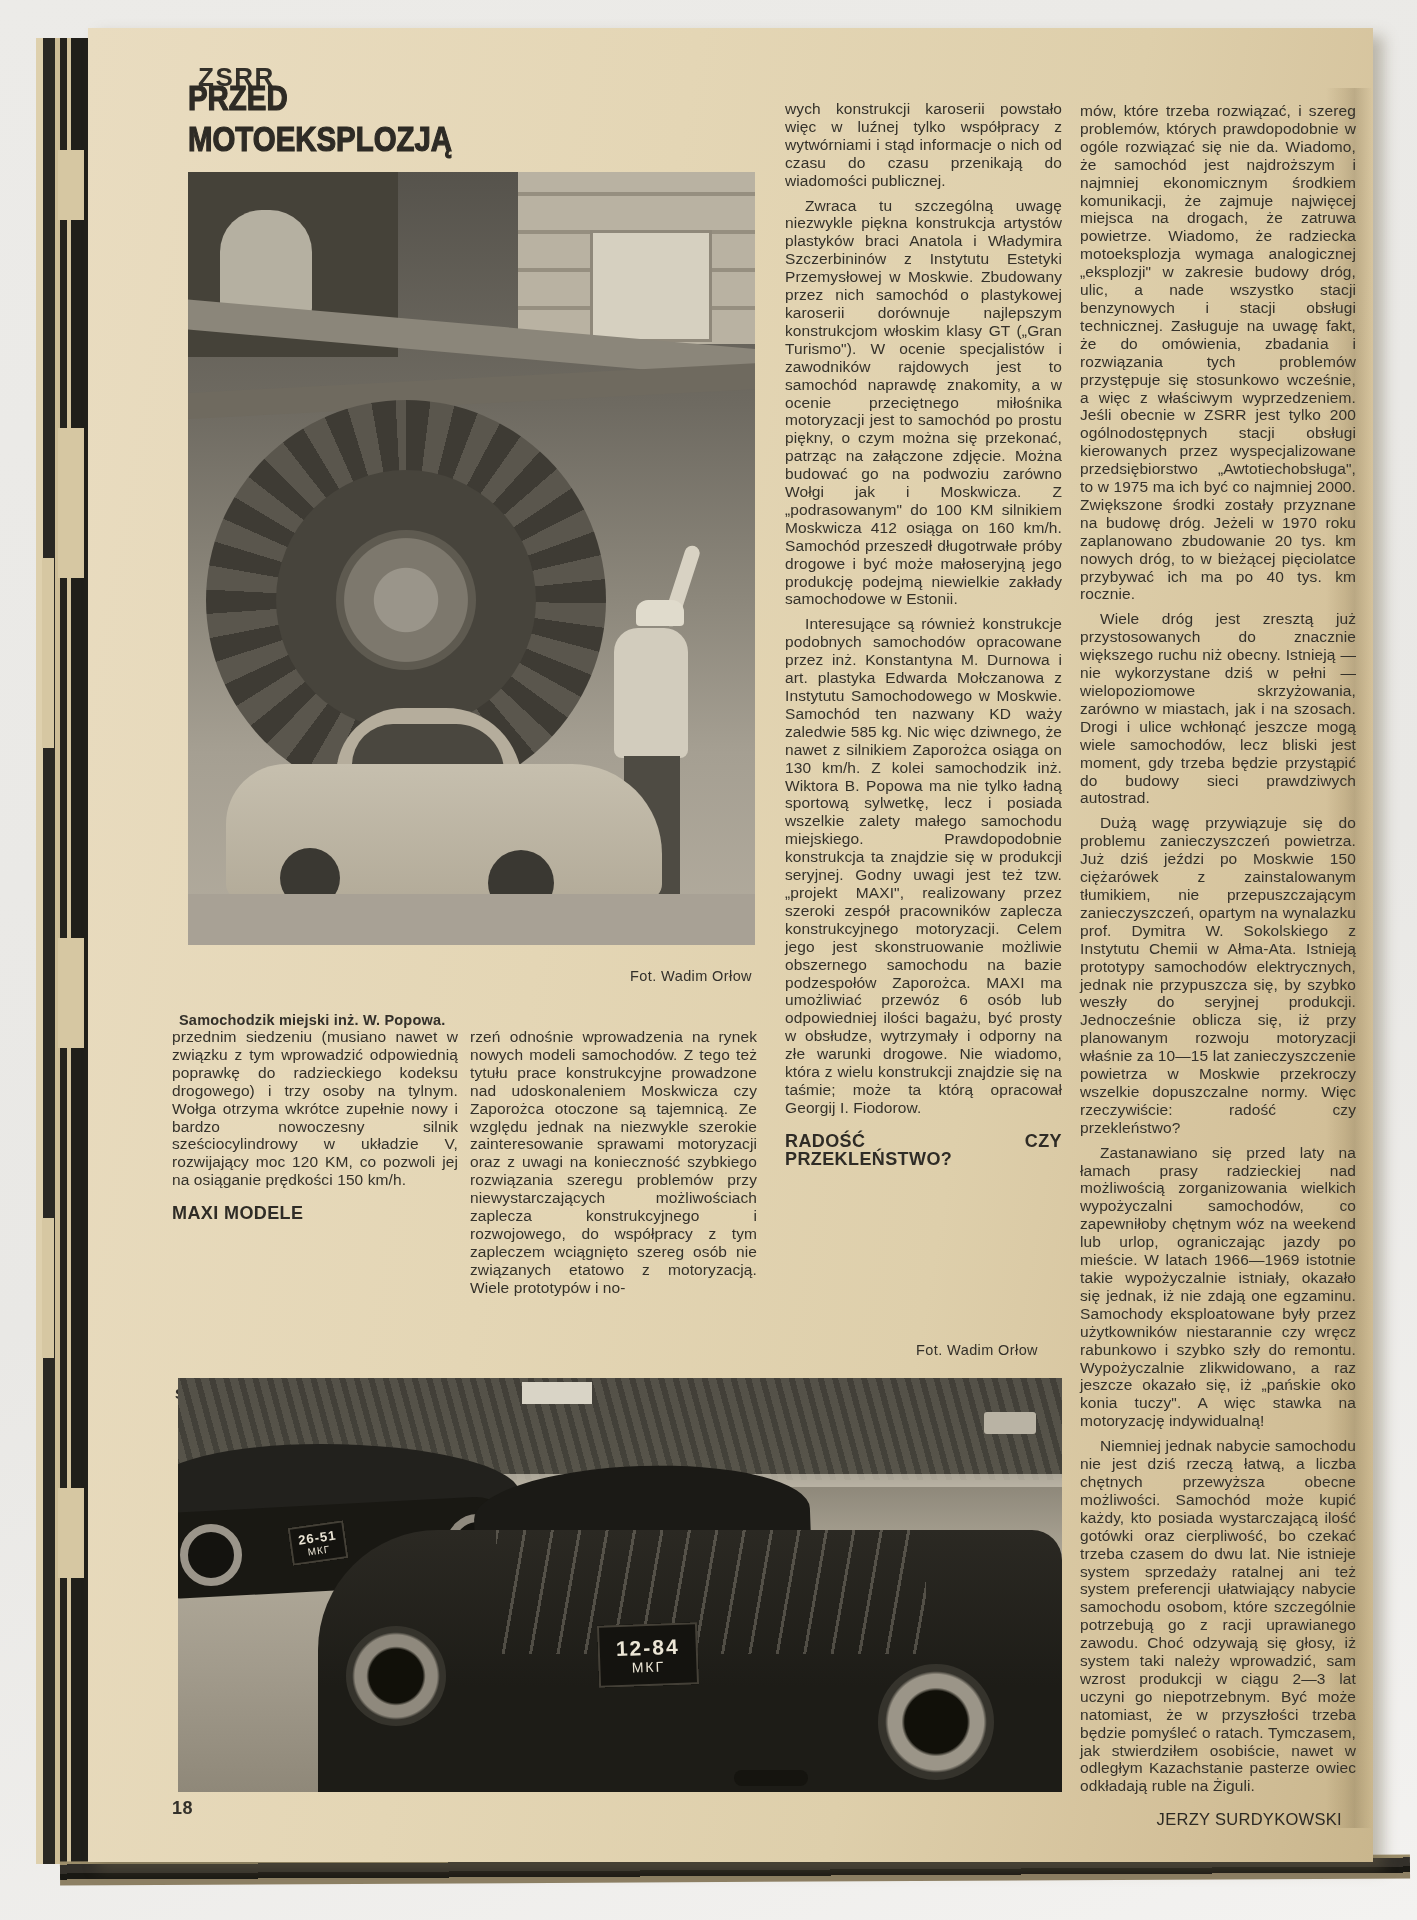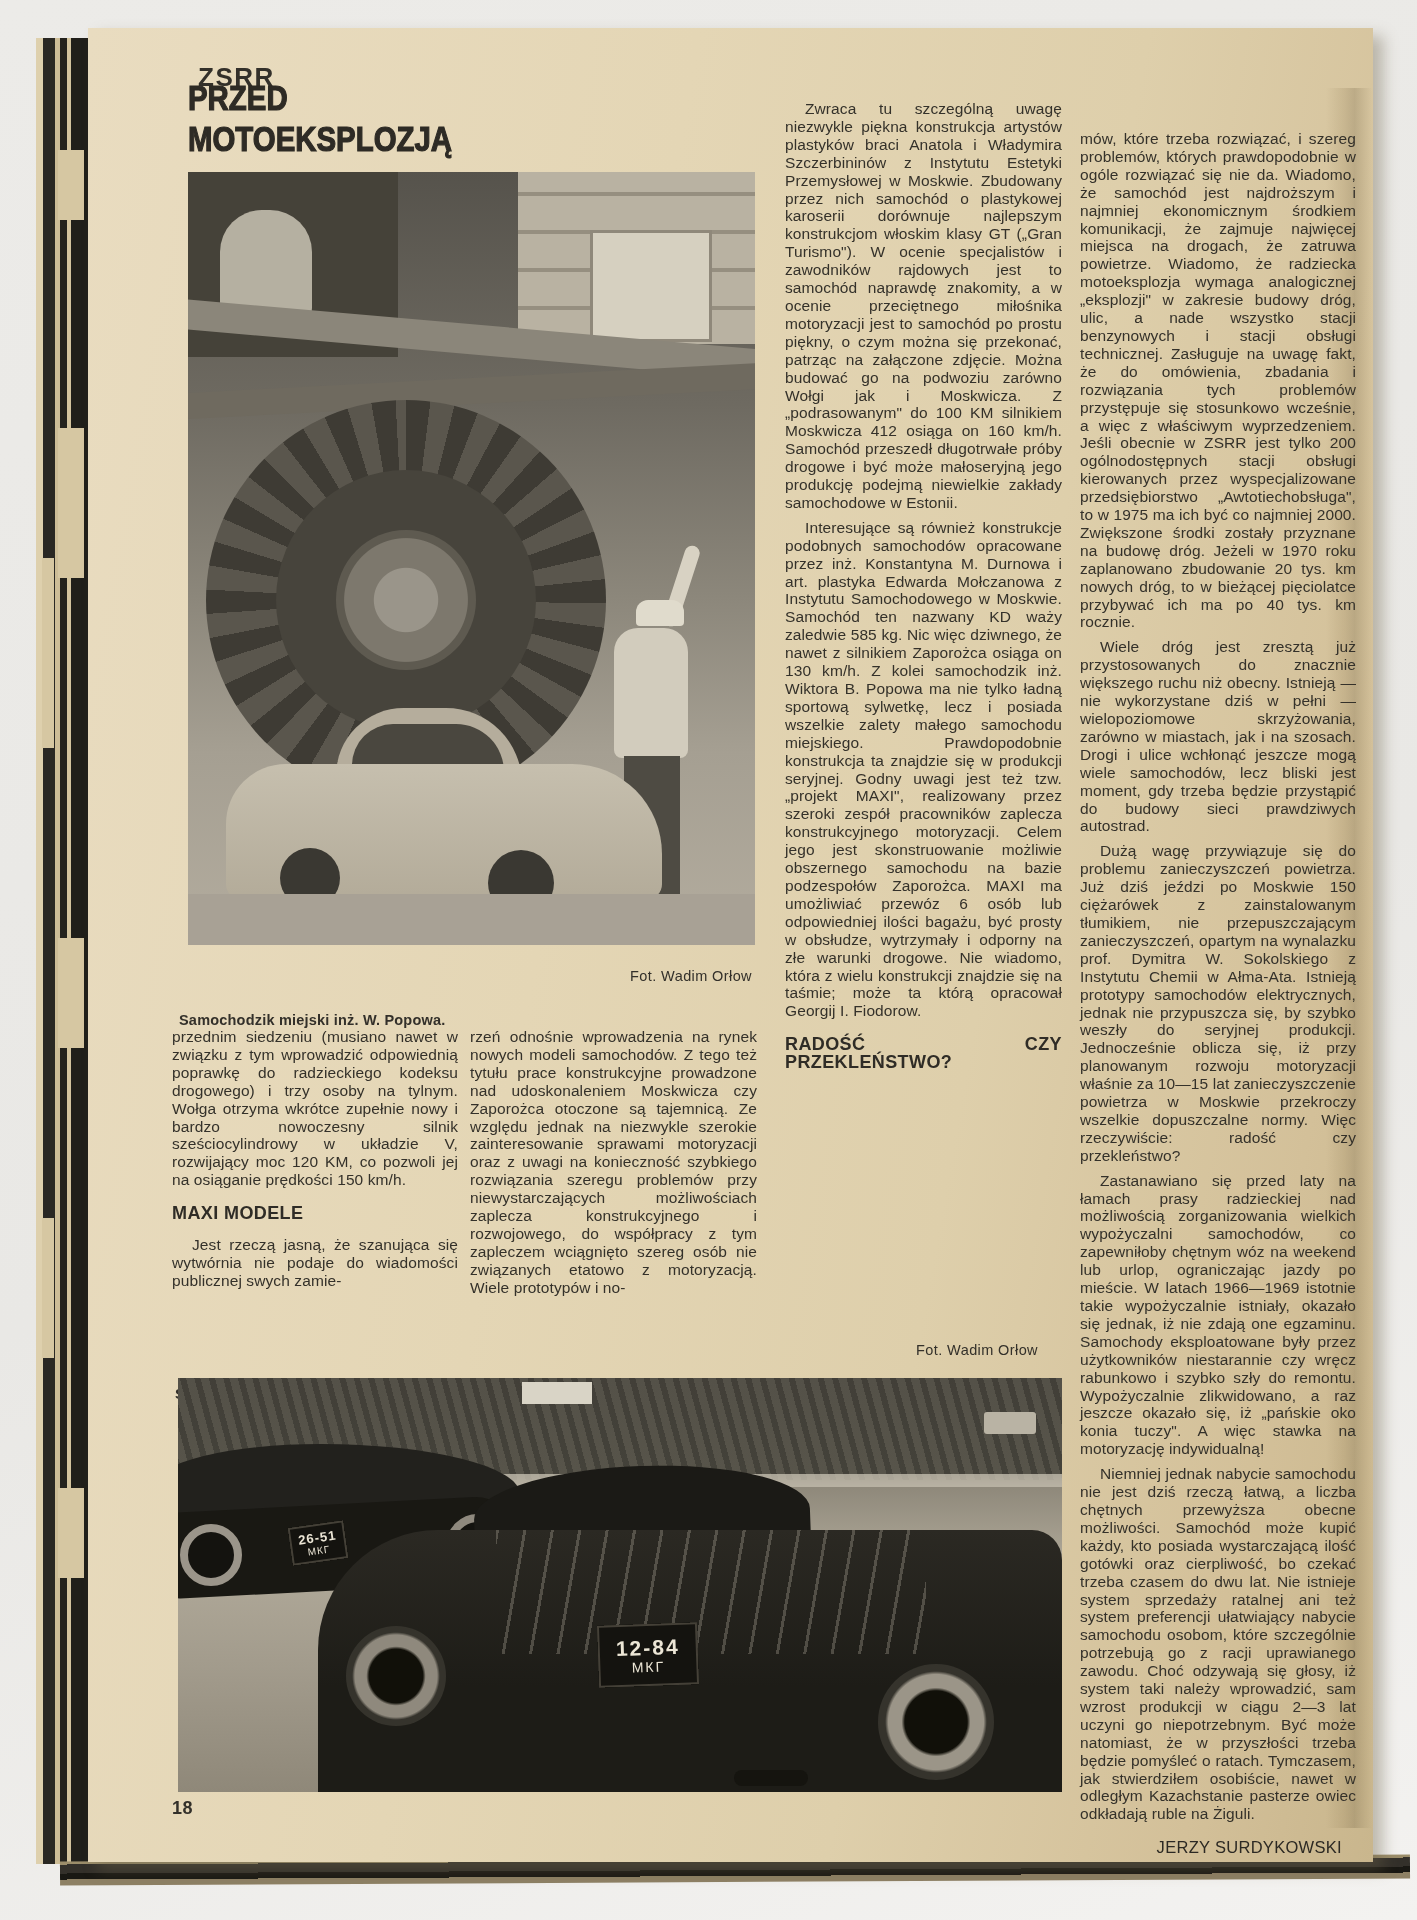--- a/index.html
+++ b/index.html
@@ -40,21 +40,21 @@
   
   .col{position:absolute;font-size:15.5px;line-height:17.9px;text-align:justify;
     color:#34312a;letter-spacing:.1px;}
   .col p{margin:0 0 7px 0;text-indent:20px;}
   .col p.cont{text-indent:0;}
   .colhead{font-size:18px;font-weight:bold;letter-spacing:.4px;color:#2f2c26;
     margin:16px 0 13px 0;}
   #col1{left:84px;top:1000px;width:286px;}
   #col2{left:382px;top:1000px;width:287px;}
   #col3{left:697px;top:72px;width:277px;}
-  #col4{left:992px;top:74px;width:276px;margin-top:28px;}
+  #col4{left:992px;top:74px;width:276px;}
   #author{margin-top:16px;text-align:right;font-weight:normal;font-size:16.5px;
     letter-spacing:.3px;padding-right:14px;color:#2c2923;}
   
   .caprow{position:absolute;display:flex;justify-content:space-between;
     font-size:14.5px;color:#33302a;}
   .cap{font-weight:bold;letter-spacing:.2px;margin-top:44px;}
   .credit{font-weight:normal;letter-spacing:.4px;}
   #cap1{left:91px;top:940px;width:573px;}
   #cap2{left:87px;top:1314px;width:863px;}
   #pageno{position:absolute;left:84px;top:1770px;font-size:18px;font-weight:bold;
@@ -168,27 +168,27 @@
   </div>
 
   <div class="caprow" id="cap1">
     <span class="cap">Samochodzik miejski inż. W. Popowa.</span>
     <span class="credit">Fot. Wadim Orłow</span>
   </div>
 
   <div class="col" id="col1">
     <p class="cont">przednim siedzeniu (musiano nawet w związku z tym wprowadzić odpowiednią poprawkę do radzieckiego kodeksu drogowego) i trzy osoby na tylnym. Wołga otrzyma wkrótce zupełnie nowy i bardzo nowoczesny silnik sześciocylindrowy w układzie V, rozwijający moc 120 KM, co pozwoli jej na osiąganie prędkości 150 km/h.</p>
     <div class="colhead">MAXI MODELE</div>
-    <p>Jest rzeczą jasną, że szanująca się wytwórnia nie podaje do wiadomości publicznej swych zamie-</p>
   </div>
   <div class="col" id="col2">
     <p class="cont">rzeń odnośnie wprowadzenia na rynek nowych modeli samochodów. Z tego też tytułu prace konstrukcyjne prowadzone nad udoskonaleniem Moskwicza czy Zaporożca otoczone są tajemnicą. Ze względu jednak na niezwykle szerokie zainteresowanie sprawami motoryzacji oraz z uwagi na konieczność szybkiego rozwiązania szeregu problemów przy niewystarczających możliwościach zaplecza konstrukcyjnego i rozwojowego, do współpracy z tym zapleczem wciągnięto szereg osób nie związanych etatowo z motoryzacją. Wiele prototypów i no-</p>
   </div>
 
   <div class="col" id="col3">
+    <p class="cont">wych konstrukcji karoserii powstało więc w luźnej tylko współpracy z wytwórniami i stąd informacje o nich od czasu do czasu przenikają do wiadomości publicznej.</p>
     <p>Zwraca tu szczególną uwagę niezwykle piękna konstrukcja artystów plastyków braci Anatola i Władymira Szczerbininów z Instytutu Estetyki Przemysłowej w Moskwie. Zbudowany przez nich samochód o plastykowej karoserii dorównuje najlepszym konstrukcjom włoskim klasy GT („Gran Turismo"). W ocenie specjalistów i zawodników rajdowych jest to samochód naprawdę znakomity, a w ocenie przeciętnego miłośnika motoryzacji jest to samochód po prostu piękny, o czym można się przekonać, patrząc na załączone zdjęcie. Można budować go na podwoziu zarówno Wołgi jak i Moskwicza. Z „podrasowanym" do 100 KM silnikiem Moskwicza 412 osiąga on 160 km/h. Samochód przeszedł długotrwałe próby drogowe i być może małoseryjną jego produkcję podejmą niewielkie zakłady samochodowe w Estonii.</p>
     <p>Interesujące są również konstrukcje podobnych samochodów opracowane przez inż. Konstantyna M. Durnowa i art. plastyka Edwarda Mołczanowa z Instytutu Samochodowego w Moskwie. Samochód ten nazwany KD waży zaledwie 585 kg. Nic więc dziwnego, że nawet z silnikiem Zaporożca osiąga on 130 km/h. Z kolei samochodzik inż. Wiktora B. Popowa ma nie tylko ładną sportową sylwetkę, lecz i posiada wszelkie zalety małego samochodu miejskiego. Prawdopodobnie konstrukcja ta znajdzie się w produkcji seryjnej. Godny uwagi jest też tzw. „projekt MAXI", realizowany przez szeroki zespół pracowników zaplecza konstrukcyjnego motoryzacji. Celem jego jest skonstruowanie możliwie obszernego samochodu na bazie podzespołów Zaporożca. MAXI ma umożliwiać przewóz 6 osób lub odpowiedniej ilości bagażu, być prosty w obsłudze, wytrzymały i odporny na złe warunki drogowe. Nie wiadomo, która z wielu konstrukcji znajdzie się na taśmie; może ta którą opracował Georgij I. Fiodorow.</p>
     <div class="colhead">RADOŚĆ CZY PRZEKLEŃSTWO?</div>
   </div>
 
   <div class="col" id="col4">
     <p class="cont">mów, które trzeba rozwiązać, i szereg problemów, których prawdopodobnie w ogóle rozwiązać się nie da. Wiadomo, że samochód jest najdroższym i najmniej ekonomicznym środkiem komunikacji, że zajmuje najwięcej miejsca na drogach, że zatruwa powietrze. Wiadomo, że radziecka motoeksplozja wymaga analogicznej „eksplozji" w zakresie budowy dróg, ulic, a nade wszystko stacji benzynowych i stacji obsługi technicznej. Zasługuje na uwagę fakt, że do omówienia, zbadania i rozwiązania tych problemów przystępuje się stosunkowo wcześnie, a więc z właściwym wyprzedzeniem. Jeśli obecnie w ZSRR jest tylko 200 ogólnodostępnych stacji obsługi kierowanych przez wyspecjalizowane przedsiębiorstwo „Awtotiechobsługa", to w 1975 ma ich być co najmniej 2000. Zwiększone środki zostały przyznane na budowę dróg. Jeżeli w 1970 roku zaplanowano zbudowanie 20 tys. km nowych dróg, to w bieżącej pięciolatce przybywać ich ma po 40 tys. km rocznie.</p>
     <p>Wiele dróg jest zresztą już przystosowanych do znacznie większego ruchu niż obecny. Istnieją — nie wykorzystane dziś w pełni — wielopoziomowe skrzyżowania, zarówno w miastach, jak i na szosach. Drogi i ulice wchłonąć jeszcze mogą wiele samochodów, lecz bliski jest moment, gdy trzeba będzie przystąpić do budowy sieci prawdziwych autostrad.</p>
     <p>Dużą wagę przywiązuje się do problemu zanieczyszczeń powietrza. Już dziś jeździ po Moskwie 150 ciężarówek z zainstalowanym tłumikiem, nie przepuszczającym zanieczyszczeń, opartym na wynalazku prof. Dymitra W. Sokolskiego z Instytutu Chemii w Ałma-Ata. Istnieją prototypy samochodów elektrycznych, jednak nie przypuszcza się, by szybko weszły do seryjnej produkcji. Jednocześnie oblicza się, iż przy planowanym rozwoju motoryzacji właśnie za 10—15 lat zanieczyszczenie powietrza w Moskwie przekroczy wszelkie dopuszczalne normy. Więc rzeczywiście: radość czy przekleństwo?</p>
     <p>Zastanawiano się przed laty na łamach prasy radzieckiej nad możliwością zorganizowania wielkich wypożyczalni samochodów, co zapewniłoby chętnym wóz na weekend lub urlop, ograniczając jazdy po mieście. W latach 1966—1969 istotnie takie wypożyczalnie istniały, okazało się jednak, iż nie zdają one egzaminu. Samochody eksploatowane były przez użytkowników niestarannie czy wręcz rabunkowo i szybko szły do remontu. Wypożyczalnie zlikwidowano, a raz jeszcze okazało się, iż „pańskie oko konia tuczy". A więc stawka na motoryzację indywidualną!</p>

